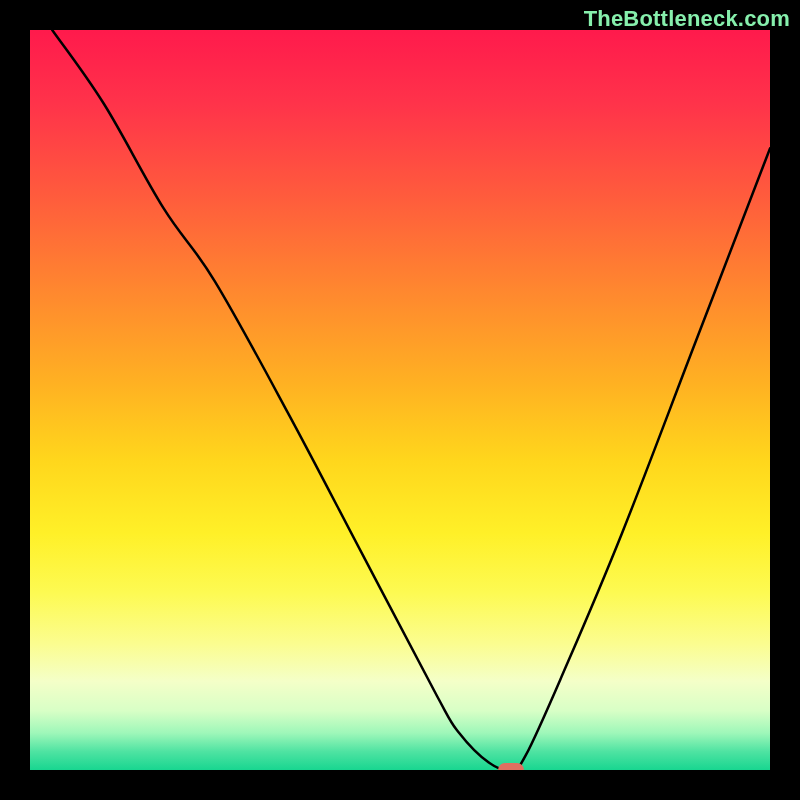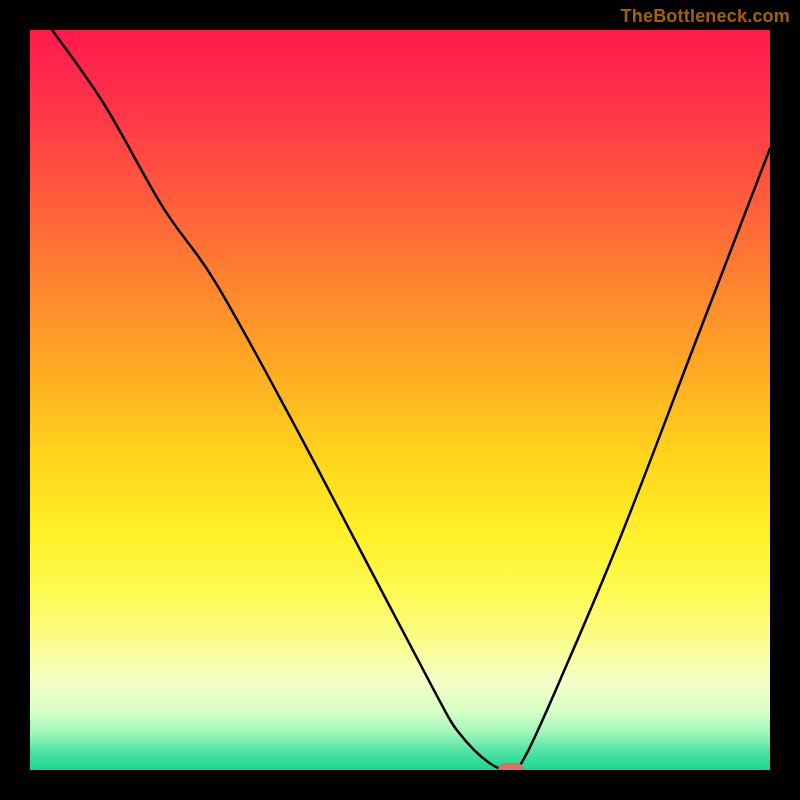--- a/index.html
+++ b/index.html
@@ -14,22 +14,22 @@
   .frame {
     position: relative;
     width: 800px;
     height: 800px;
     background: #000;
   }
   .attribution {
     position: absolute;
     top: 6px;
     right: 10px;
-    color: #a16207;
-    font-size: 18px;
+    color: #86efac;
+    font-size: 22px;
     font-weight: bold;
     letter-spacing: 0.2px;
     z-index: 5;
   }
   .plot {
     position: absolute;
     left: 30px;
     top: 30px;
     width: 740px;
     height: 740px;

